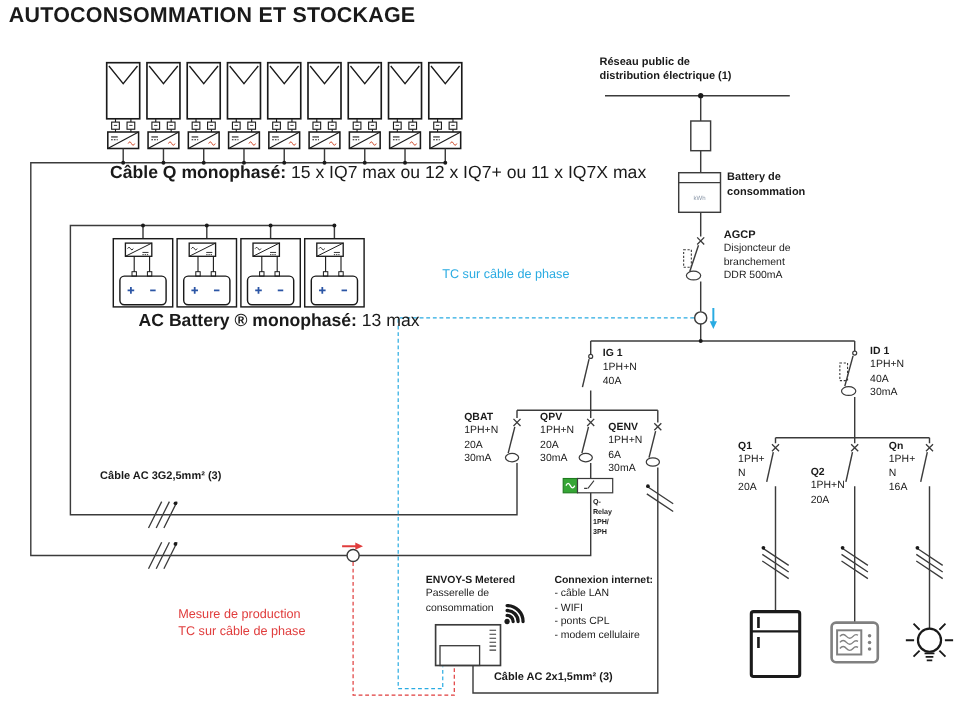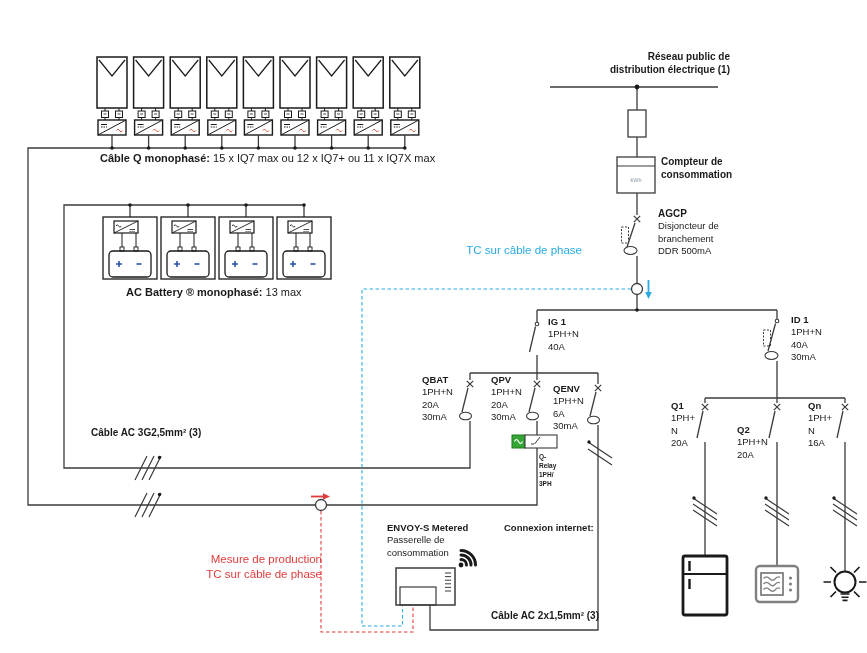--- a/index.html
+++ b/index.html
@@ -3,22 +3,22 @@
 <meta charset="utf-8">
 <style>
   html,body{margin:0;padding:0;}
   body{width:867px;height:653px;background:#ffffff;position:relative;overflow:hidden;
        font-family:"Liberation Sans",sans-serif;color:#1a1a1a;}
   #stage{position:absolute;left:0;top:0;width:867px;height:653px;}
   svg{position:absolute;left:0;top:0;}
   .lbl{position:absolute;font-size:9.5px;line-height:12.4px;white-space:nowrap;}
   .b{font-weight:bold;}
   .b10{font-size:10px;font-weight:bold;line-height:12.6px;}
-  .r10{font-size:11px;line-height:12.6px;}
-  .center{text-align:right;}
+  .r10{font-size:16px;line-height:12.6px;}
+  .center{text-align:left;}
   .cyan{color:#29abe2;font-size:11.5px;line-height:14.6px;}
   .red{color:#e03c3c;font-size:11.5px;line-height:14.6px;}
   .title{position:absolute;left:8px;top:3px;font-size:19.5px;font-weight:bold;letter-spacing:.2px;}
   .tiny{font-size:6.5px;line-height:9px;font-weight:bold;}
 </style>
 </head>
 <body>
 
 <div id="stage">
 
@@ -234,36 +234,37 @@
         <use href="#pv-module" transform="translate(389.8,0)"></use>
       </g>
   <g id="acb-row">
         <use href="#acb-unit" transform="translate(103,0)"></use>
         <use href="#acb-unit" transform="translate(161,0)"></use>
         <use href="#acb-unit" transform="translate(219,0)"></use>
         <use href="#acb-unit" transform="translate(277,0)"></use>
       </g>
 </svg>
 
+<div class="title">AUTOCONSOMMATION ET STOCKAGE</div>
 
 <div class="lbl r10" style="left:100px;top:152px">
   <span class="b">Câble Q monophasé:</span><span>  15 x IQ7 max ou 12 x IQ7+ ou 11 x IQ7X max</span>
 </div>
 
 <div class="lbl r10" style="left:126px;top:286px">
   <span class="b">AC Battery ® monophasé:</span><span>  13 max</span>
 </div>
 
 <div class="lbl b10 center" style="left:545px;top:51px;width:185px">
   <div>Réseau public de</div>
       <div>distribution électrique (1)</div>
 </div>
 
 <div class="lbl b10" style="left:661px;top:156px">
-  <div>Compteur de</div>
+  <div>Battery de</div>
       <div>consommation</div>
 </div>
 
 <div class="lbl" style="left:658px;top:208px">
   <div class="b" style="font-size:10px">AGCP</div>
   <div>
         <div>Disjoncteur de</div>
         <div>branchement</div>
         <div>DDR 500mA</div>
       </div>
@@ -355,17 +356,23 @@
 <div class="lbl" style="left:387px;top:522px">
   <div class="b">ENVOY-S Metered</div>
       <div>
         <div>Passerelle de</div>
         <div>consommation</div>
       </div>
 </div>
 
 <div class="lbl" style="left:504px;top:522px">
   <div class="b">Connexion internet:</div>
+      <div>
+        <div>- câble LAN</div>
+        <div>- WIFI</div>
+        <div>- ponts CPL</div>
+        <div>- modem cellulaire</div>
+      </div>
 </div>
 
 <div class="lbl b10 center" style="left:449px;top:610px;width:150px">Câble AC 2x1,5mm²  (3)</div>
 
 </div>
 
 </body></html>

